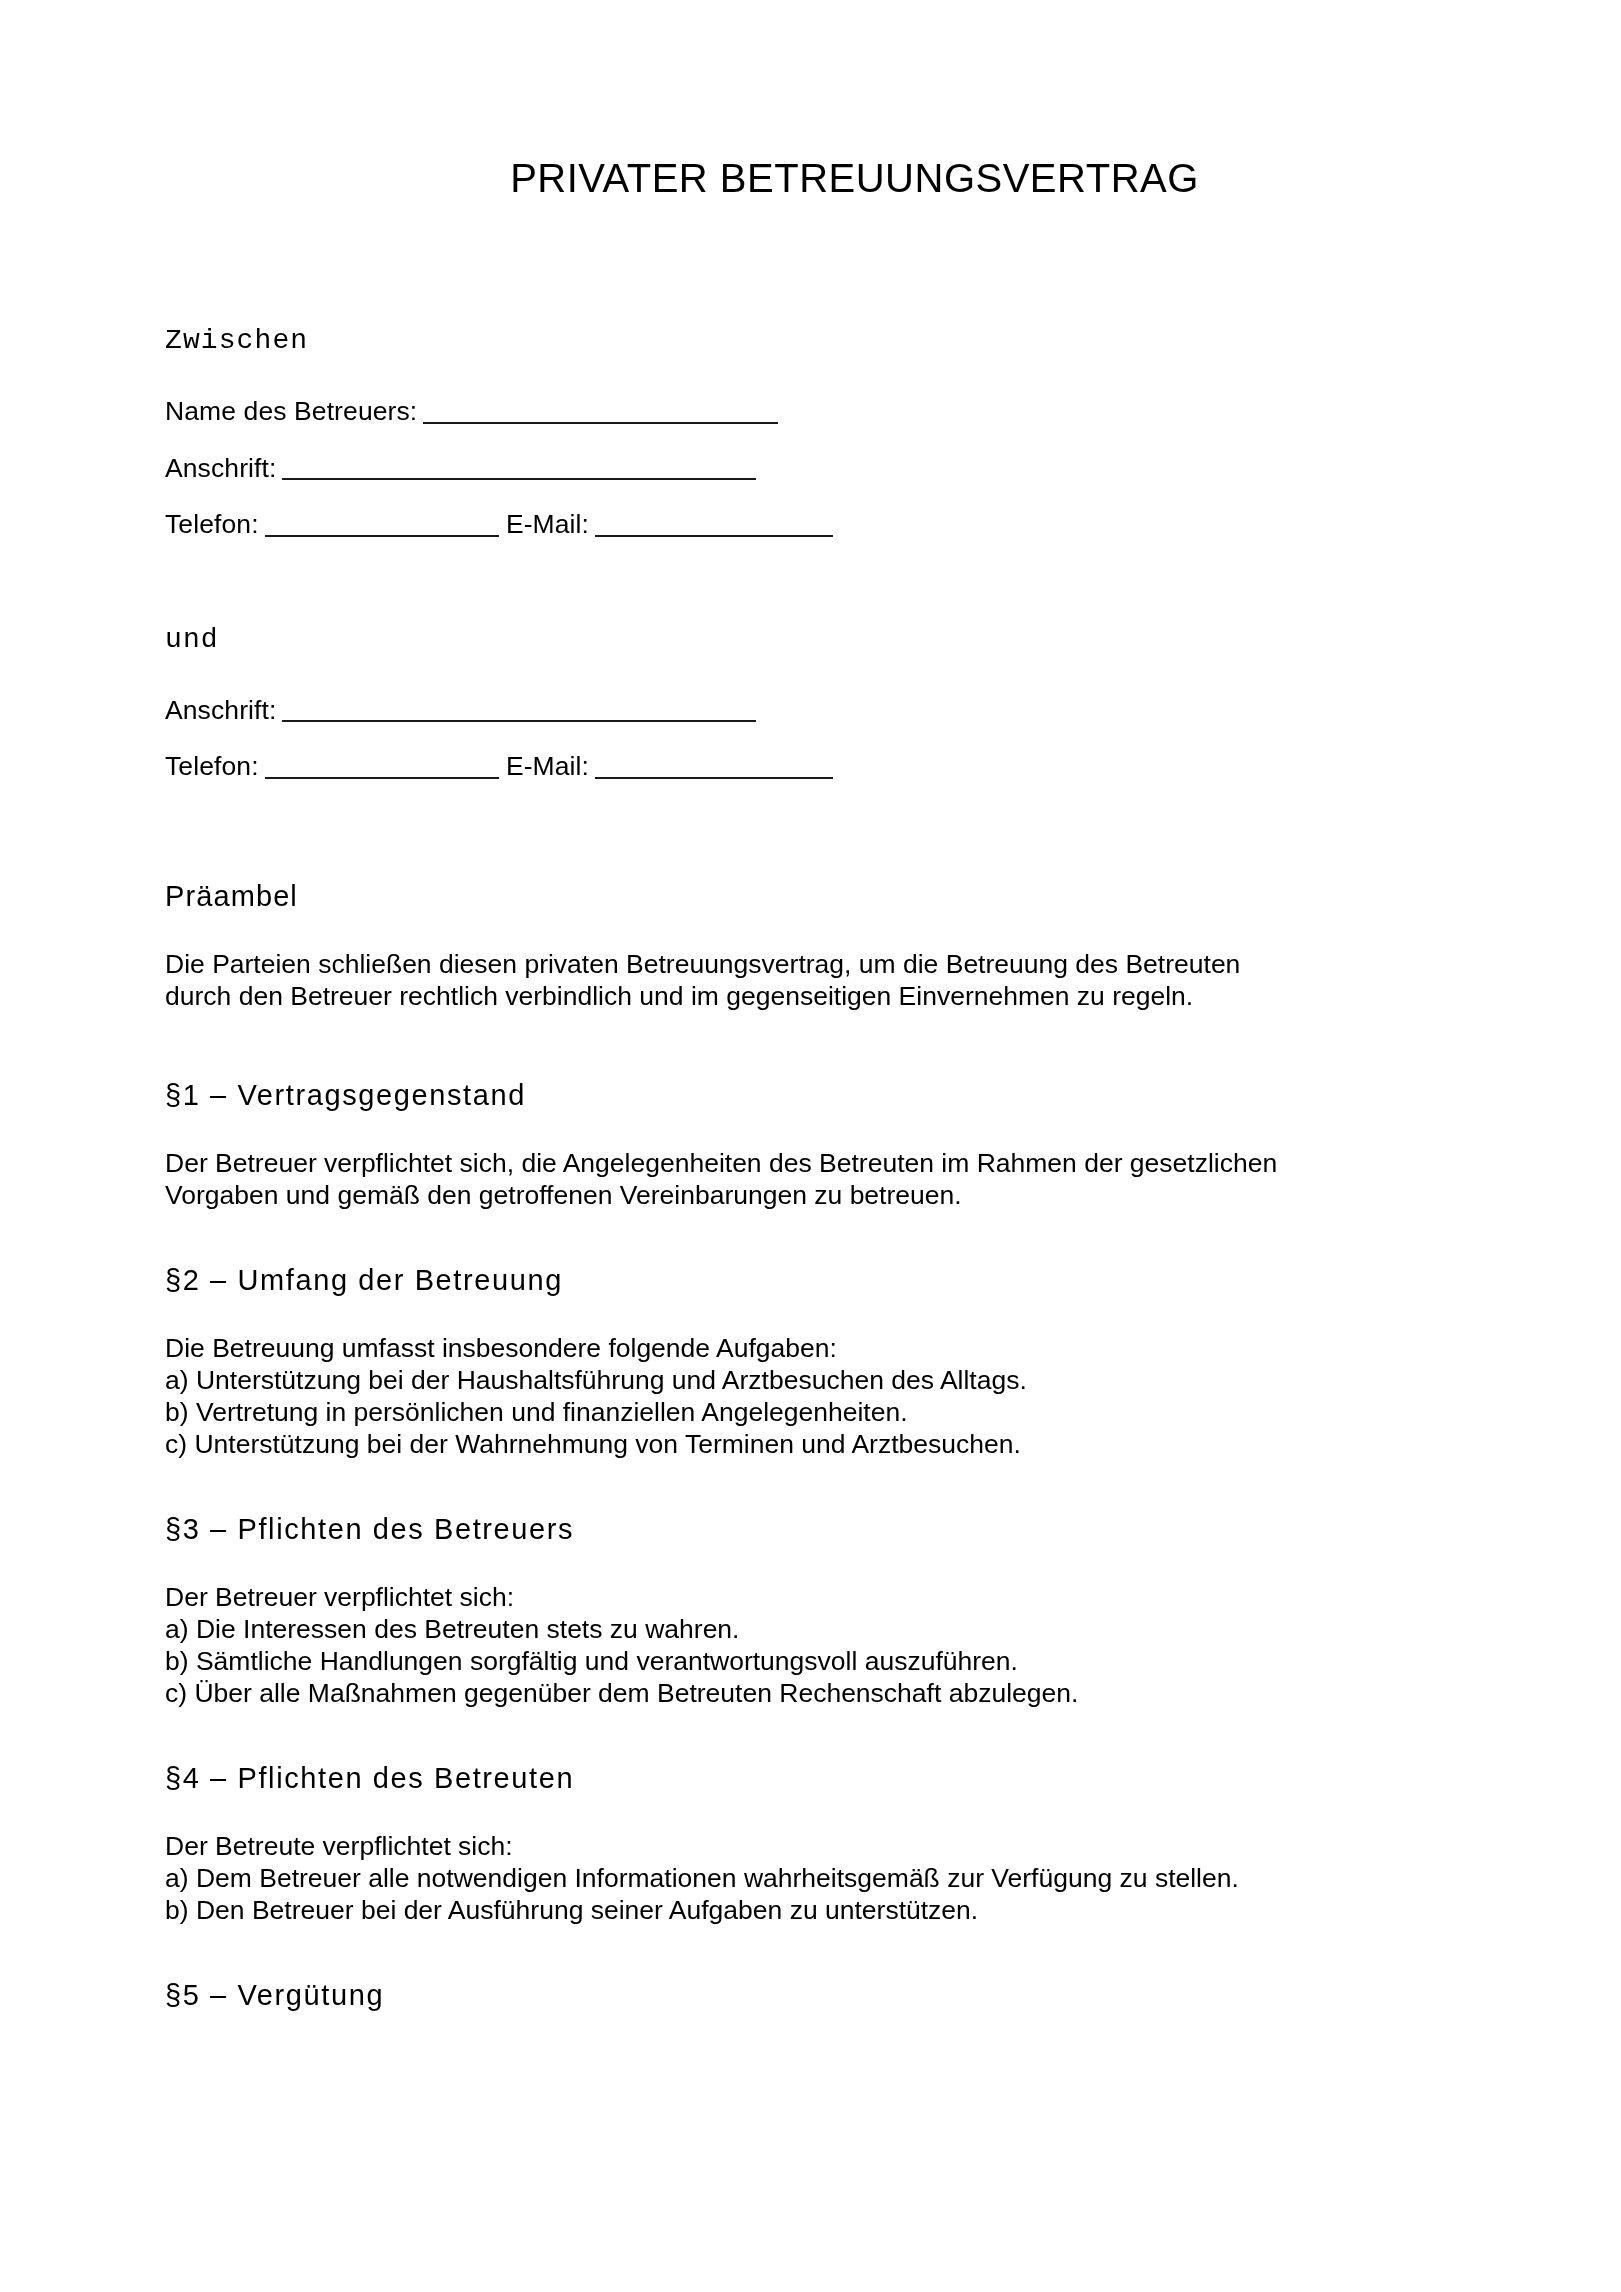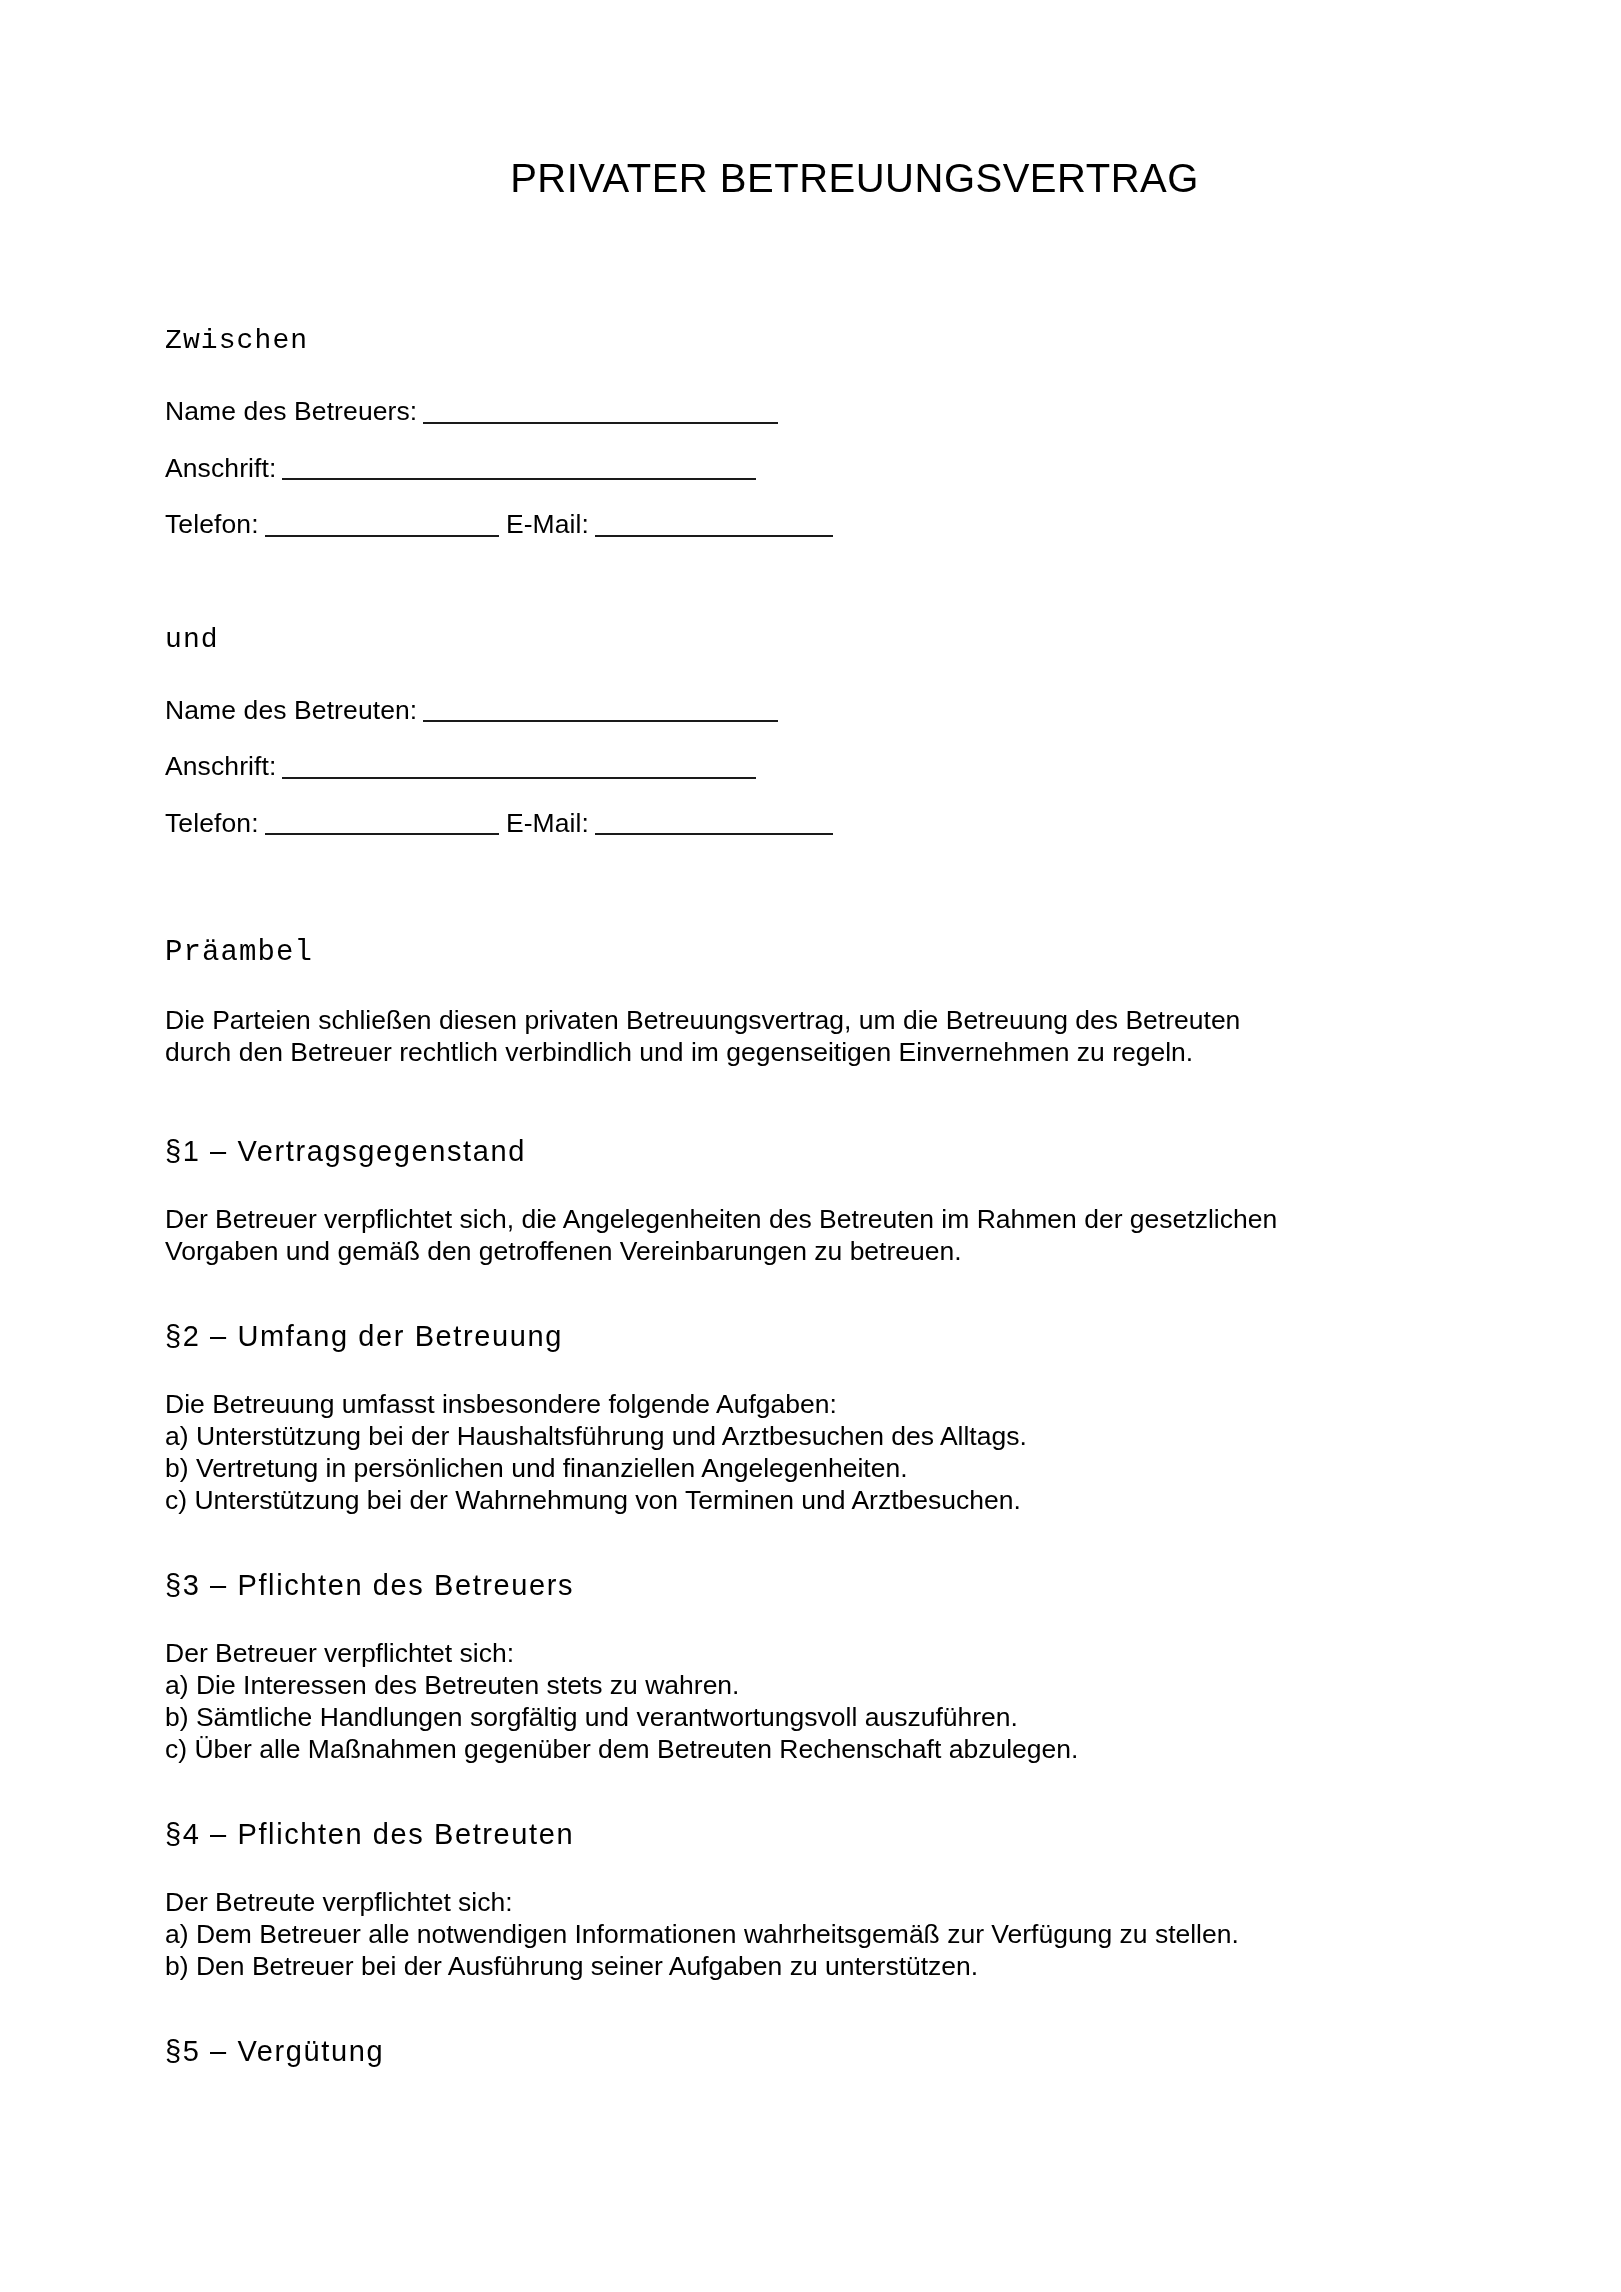--- a/index.html
+++ b/index.html
@@ -67,21 +67,21 @@
   .gap-parties   { height: 57px; }
   .gap-preamble  { height: 71px; }
   .sect-head {
     font-size: 29px;
     line-height: 37px;
     letter-spacing: 1.6px;
     font-weight: 400;
     margin: 0 0 33px 0;
     white-space: nowrap;
   }
-  .sect-head.preamble-head { letter-spacing: 1.1px; font-family: Liberation Mono, monospace; }
+  .sect-head.preamble-head { letter-spacing: 1.1px; }
   .body-text {
     font-size: 26.5px;
     line-height: 32px;
     margin: 0;
     max-width: 1264px;
   }
   .body-text p { margin: 0; }
   .spacer-lg { height: 65px; }
   .spacer-md { height: 51px; }
 </style>
@@ -106,23 +106,20 @@
 
     <div class="field-row">
       <span class="lbl">Telefon:</span><span class="rule w-phone"></span>
       <span class="lbl">E-Mail:</span><span class="rule w-mail"></span>
     </div>
 
     <div class="gap-parties"></div>
 
     <div class="block-label">und</div>
 
-    <div class="field-row">
-      <span class="lbl">Name des Betreuten:</span><span class="rule w-name"></span>
-    </div>
 
     <div class="field-row">
       <span class="lbl">Anschrift:</span><span class="rule w-addr"></span>
     </div>
 
     <div class="field-row">
       <span class="lbl">Telefon:</span><span class="rule w-phone"></span>
       <span class="lbl">E-Mail:</span><span class="rule w-mail"></span>
     </div>
 

